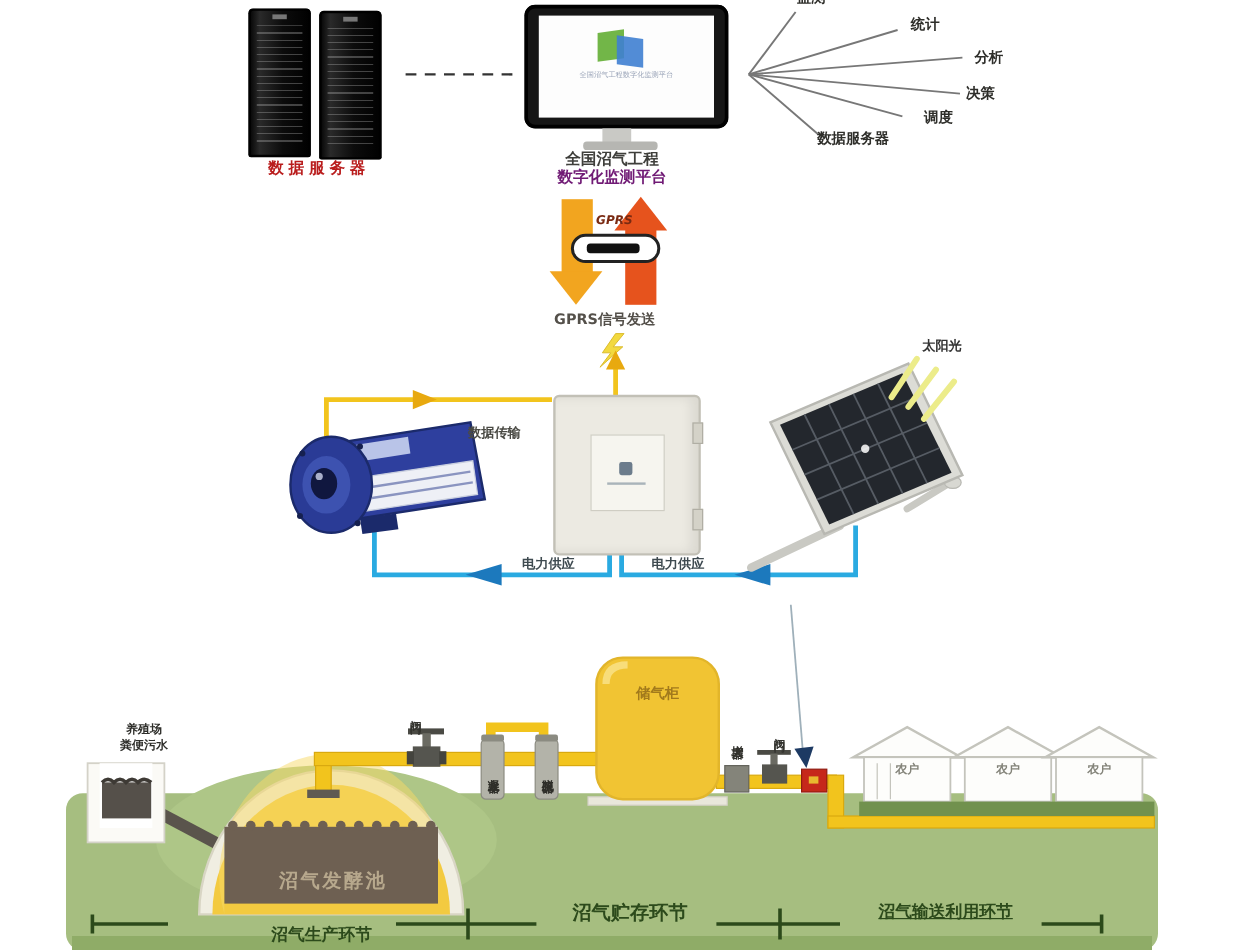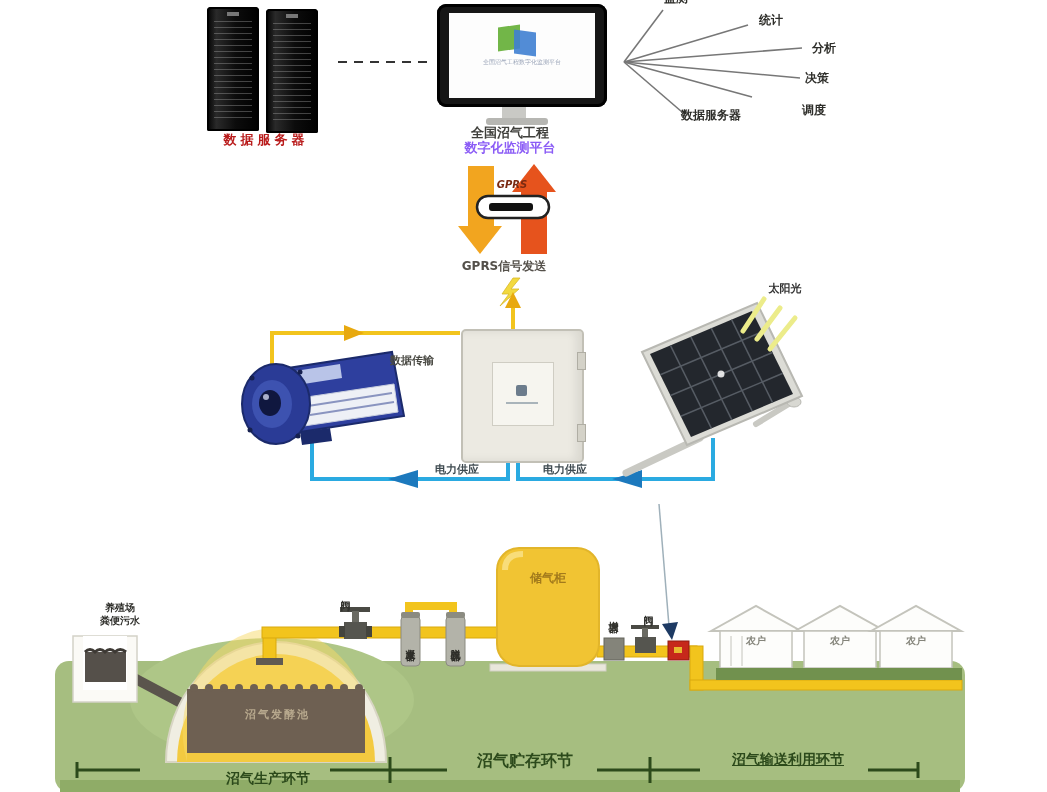--- a/index.html
+++ b/index.html
@@ -237,41 +237,41 @@
   <div class="ctrlbox"></div>
   <div class="hinge" style="left:577px;top:352px;"></div>
   <div class="hinge" style="left:577px;top:424px;"></div>
   <div class="ctrlscreen"></div>
   <div class="ctrlicon"></div>
   <div class="ctrlline"></div>
 
   <div class="lbl" style="left:196px;top:131px;width:140px;font-size:13px;letter-spacing:4px;color:#b91c1c;">数据服务器</div>
 
   <div class="lbl" style="left:430px;top:124px;width:160px;font-size:13px;color:#3f3f3b;">全国沼气工程</div>
-  <div class="lbl" style="left:430px;top:139px;width:160px;font-size:13px;color:#8b5cf6;">数字化监测平台</div>
+  <div class="lbl" style="left:430px;top:139px;width:160px;font-size:13px;color:#701a75;">数字化监测平台</div>
 
   <div class="lbl" style="left:656px;top:-10px;width:40px;font-size:12px;">监测</div>
   <div class="lbl" style="left:751px;top:12px;width:40px;font-size:12px;">统计</div>
   <div class="lbl" style="left:804px;top:40px;width:40px;font-size:12px;">分析</div>
   <div class="lbl" style="left:797px;top:70px;width:40px;font-size:12px;">决策</div>
-  <div class="lbl" style="left:794px;top:90px;width:40px;font-size:12px;margin-top:12px;">调度</div>
+  <div class="lbl" style="left:762px;top:90px;width:40px;font-size:12px;">调度</div>
   <div class="lbl" style="left:678px;top:107px;width:66px;font-size:12px;">数据服务器</div>
 
   <div class="lbl" style="left:487px;top:179px;width:50px;font-size:10px;font-style:italic;color:#7a2a12;">GPRS</div>
   <div class="lbl" style="left:448px;top:258px;width:112px;font-size:12px;color:#54504a;text-align:center;">GPRS信号发送</div>
 
   <div class="lbl" style="left:376px;top:315px;width:72px;font-size:11px;color:#4a4a44;margin-top:38px;">数据传输</div>
   <div class="lbl" style="left:427px;top:462px;width:60px;font-size:11px;color:#3e4a50;">电力供应</div>
   <div class="lbl" style="left:535px;top:462px;width:60px;font-size:11px;color:#3e4a50;">电力供应</div>
   <div class="lbl" style="left:754px;top:281px;width:62px;font-size:11px;color:#333;">太阳光</div>
 
   <div class="lbl" style="left:88px;top:601px;width:64px;font-size:10px;">养殖场</div>
   <div class="lbl" style="left:84px;top:614px;width:72px;font-size:10px;">粪便污水</div>
 
-  <div class="lbl" style="left:200px;top:707px;width:155px;font-size:11px;letter-spacing:2px;color:#b7a88d;">沼气发酵池</div>
+  <div class="lbl" style="left:200px;top:724px;width:155px;font-size:16px;letter-spacing:2px;color:#b7a88d;">沼气发酵池</div>
 
   <div class="vtext" style="left:338px;top:577px;font-size:10px;height:32px;">阀门</div>
   <div class="vtext" style="left:403px;top:620px;font-size:10px;height:44px;color:#2f2f2a;">凝水器</div>
   <div class="vtext" style="left:448px;top:620px;font-size:10px;height:44px;color:#2f2f2a;">脱硫器</div>
   <div class="lbl" style="left:518px;top:570px;width:60px;font-size:12px;color:#a27a1c;">储气柜</div>
   <div class="vtext" style="left:606px;top:592px;font-size:10px;height:44px;">增大器</div>
   <div class="vtext" style="left:641px;top:592px;font-size:10px;height:32px;">阀门</div>
 
   <div class="lbl" style="left:720px;top:634px;width:72px;font-size:10px;color:#84847a;">农户</div>
   <div class="lbl" style="left:804px;top:634px;width:72px;font-size:10px;color:#84847a;">农户</div>

